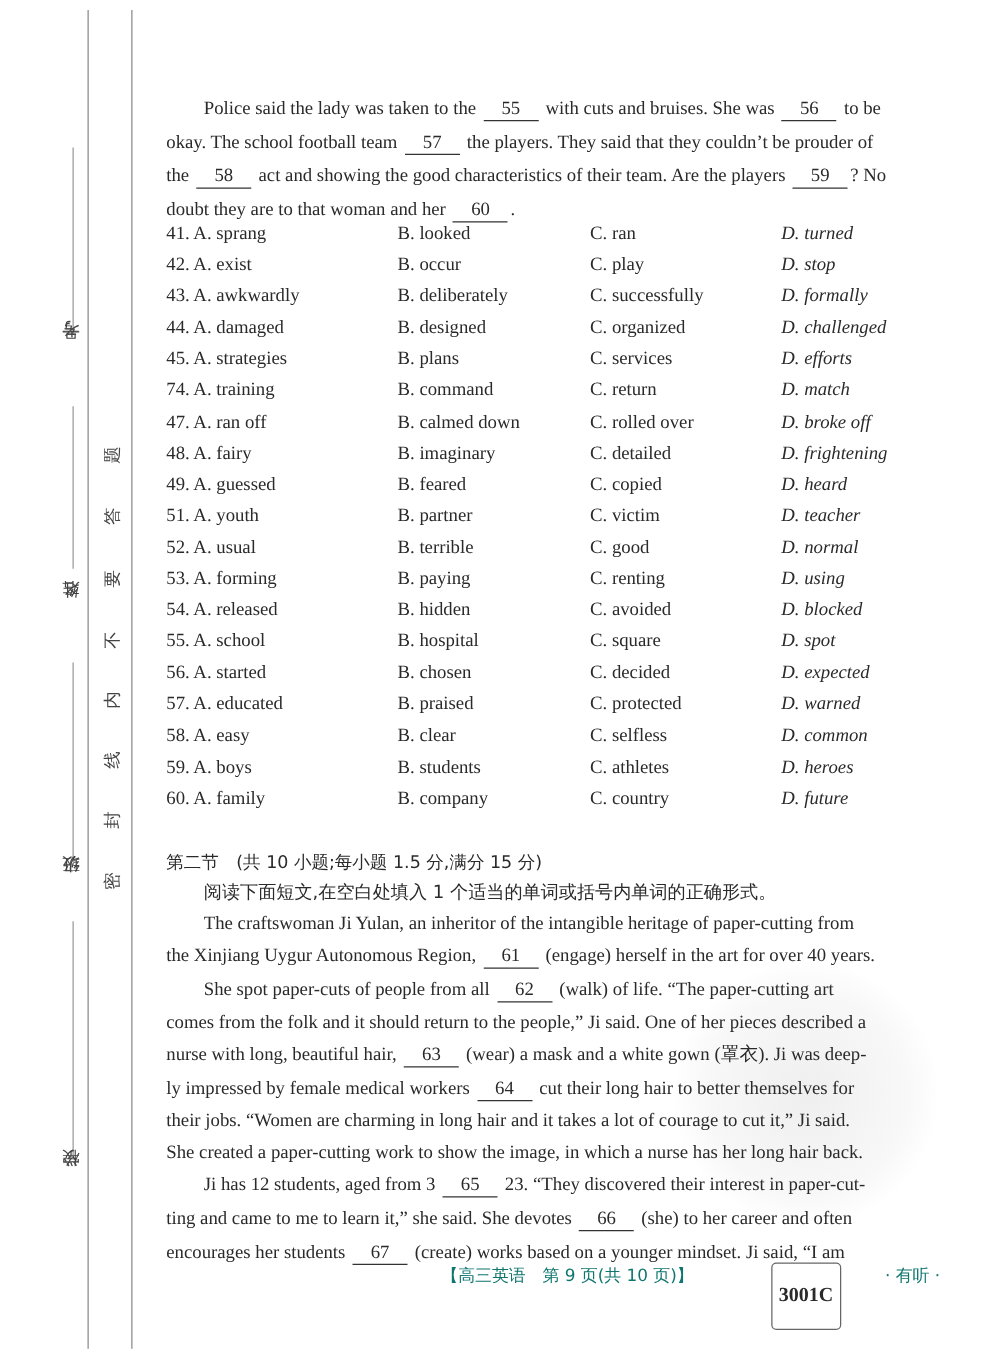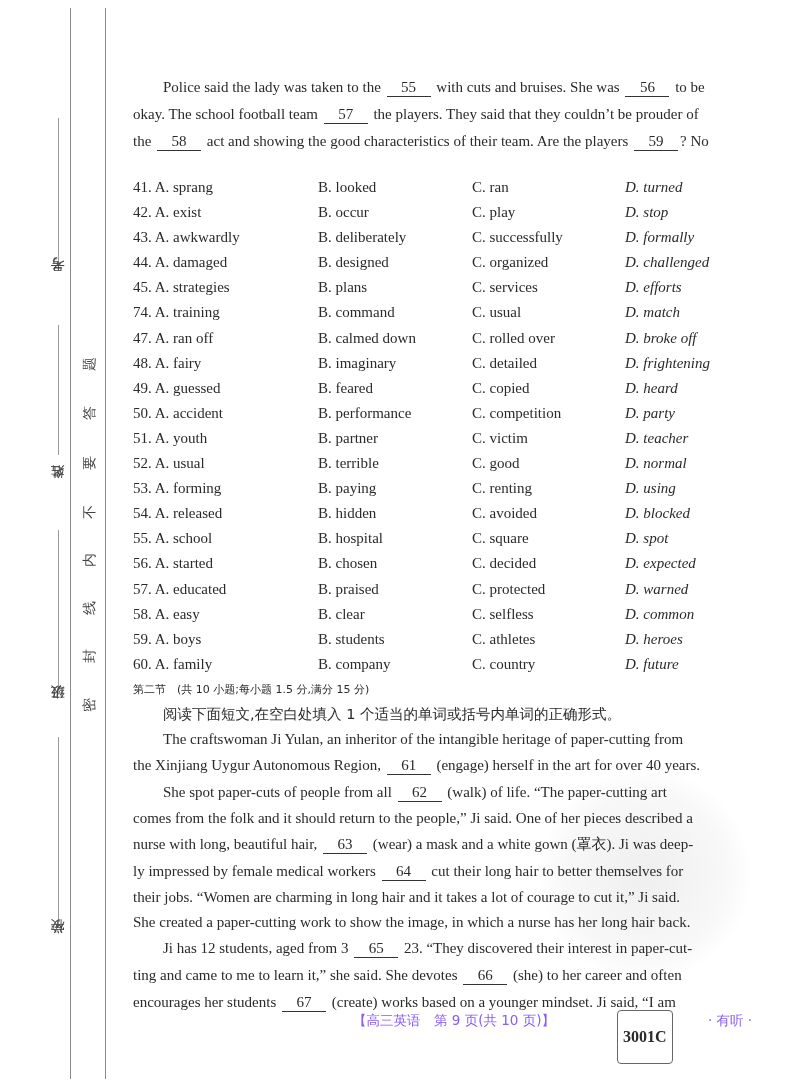--- a/index.html
+++ b/index.html
@@ -20,23 +20,23 @@
     transform:rotate(-90deg);
   }
   .content { position:absolute; left:133px; top:0; width:630px; }
   .para { position:absolute; left:0; width:626px; font-size:15px; line-height:25px; text-align:justify; }
   .para .ind { display:inline-block; width:30px; }
   .blank { display:inline-block; border-bottom:1px solid #333; text-align:center; min-width:44px; line-height:18px; margin:4px 2px; }
   .opts { position:absolute; left:0; top:175px; width:640px; }
   .opt-row { height:25.1px; font-size:15px; line-height:25px; position:relative; }
   .opt-row span { position:absolute; top:0; white-space:nowrap; }
   .c0 { left:0; } .c1 { left:185px; } .c2 { left:339px; } .c3 { left:492px;font-style:italic; }
-  .section-h { position:absolute; left:0; top:679px; font-family:"DejaVu Sans", sans-serif; font-size:11px; line-height:22px; }
+  .section-h { position:absolute; left:0; top:679px; font-family:"DejaVu Sans", sans-serif; font-size:14px; line-height:22px; }
   .instr { position:absolute; left:30px; top:703px; font-family:"DejaVu Sans", sans-serif; font-size:14.5px; line-height:22px; }
-  .footer { position:absolute; top:1012px; font-family:"DejaVu Sans", sans-serif; font-size:13.5px; color:#8b5cf6; }
+  .footer { position:absolute; top:1012px; font-family:"DejaVu Sans", sans-serif; font-size:13.5px; color:#0f766e; }
   .code-box { position:absolute; left:617px; top:1010px; border:1px solid #666; border-radius:4px; padding:16px 5px; font-family:"Liberation Serif", serif; font-weight:bold; font-size:16px; line-height:20px; }
   .watermark { position:absolute; left:540px; top:770px; width:210px; height:210px; border-radius:50%; background:radial-gradient(circle, rgba(225,225,225,0.55) 0%, rgba(235,235,235,0.35) 55%, rgba(255,255,255,0) 72%); }
 </style>
 </head>
 <body>
 
 <div class="vline" style="left:70px;"></div>
 <div class="vline" style="left:105px;"></div>
 
 <div class="field-line" style="top:118px;height:150px;"></div>
@@ -58,20 +58,21 @@
 <span class="seal-char" style="top:696px;">密</span>
 
 <div class="watermark"></div>
 
 <div class="content">
 
   <div class="para" style="top:74px;">
     <div><span class="ind"></span><span>Police said the lady was taken to the</span> <span class="blank">55</span> <span>with cuts and bruises. She was</span> <span class="blank">56</span> <span>to be</span></div>
     <div><span>okay. The school football team</span> <span class="blank">57</span> <span>the players. They said that they couldn’t be prouder of</span></div>
     <div><span>the</span> <span class="blank">58</span> <span>act and showing the good characteristics of their team. Are the players</span> <span class="blank">59</span><span>? No</span></div>
+    <div><span>doubt they are to that woman and her</span> <span class="blank">60</span><span>.</span></div>
   </div>
 
   <div class="opts" id="opts">
       <div class="opt-row">
         <span class="c0">41. A. sprang</span>
         <span class="c1">B. looked</span>
         <span class="c2">C. ran</span>
         <span class="c3">D. turned</span>
       </div>
       <div class="opt-row">
@@ -94,46 +95,40 @@
       </div>
       <div class="opt-row">
         <span class="c0">45. A. strategies</span>
         <span class="c1">B. plans</span>
         <span class="c2">C. services</span>
         <span class="c3">D. efforts</span>
       </div>
       <div class="opt-row">
         <span class="c0">74. A. training</span>
         <span class="c1">B. command</span>
-        <span class="c2">C. usual</span>
+        <span class="c2">C. return</span>
         <span class="c3">D. match</span>
       </div>
       <div class="opt-row">
         <span class="c0">47. A. ran off</span>
         <span class="c1">B. calmed down</span>
         <span class="c2">C. rolled over</span>
         <span class="c3">D. broke off</span>
       </div>
       <div class="opt-row">
         <span class="c0">48. A. fairy</span>
         <span class="c1">B. imaginary</span>
         <span class="c2">C. detailed</span>
         <span class="c3">D. frightening</span>
       </div>
       <div class="opt-row">
         <span class="c0">49. A. guessed</span>
         <span class="c1">B. feared</span>
         <span class="c2">C. copied</span>
         <span class="c3">D. heard</span>
-      </div>
-      <div class="opt-row">
-        <span class="c0">50. A. accident</span>
-        <span class="c1">B. performance</span>
-        <span class="c2">C. competition</span>
-        <span class="c3">D. party</span>
       </div>
       <div class="opt-row">
         <span class="c0">51. A. youth</span>
         <span class="c1">B. partner</span>
         <span class="c2">C. victim</span>
         <span class="c3">D. teacher</span>
       </div>
       <div class="opt-row">
         <span class="c0">52. A. usual</span>
         <span class="c1">B. terrible</span>

